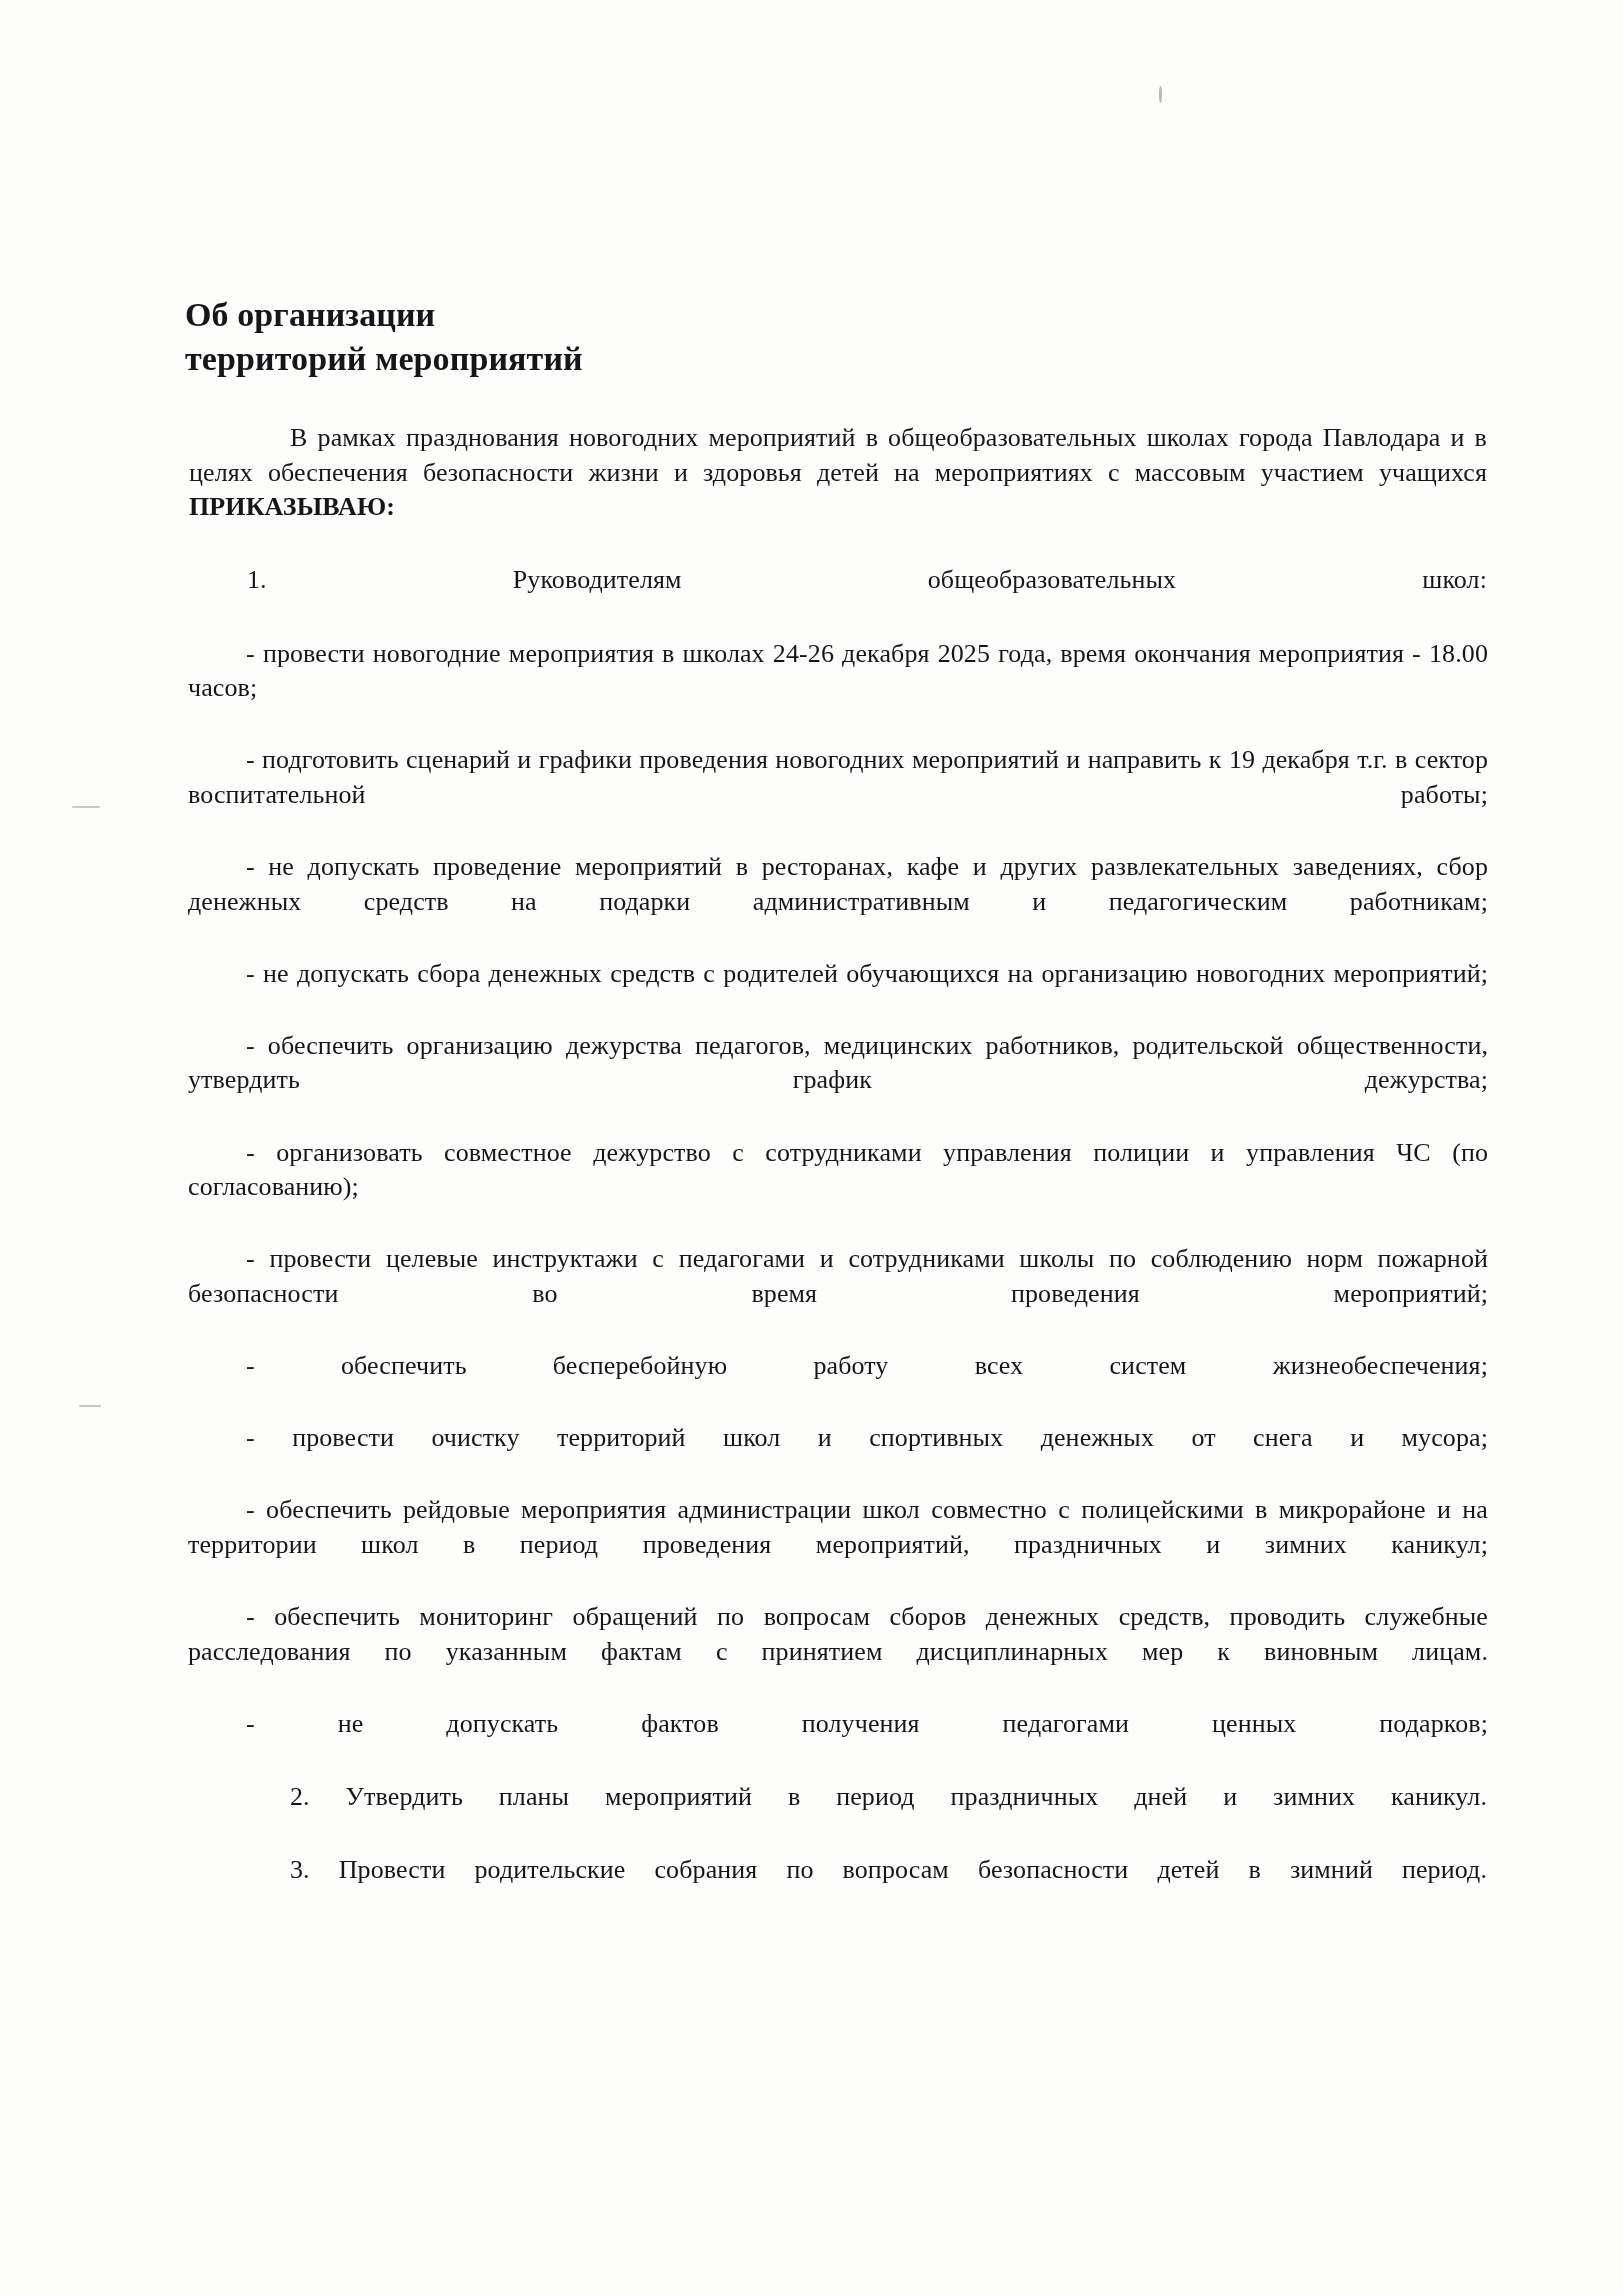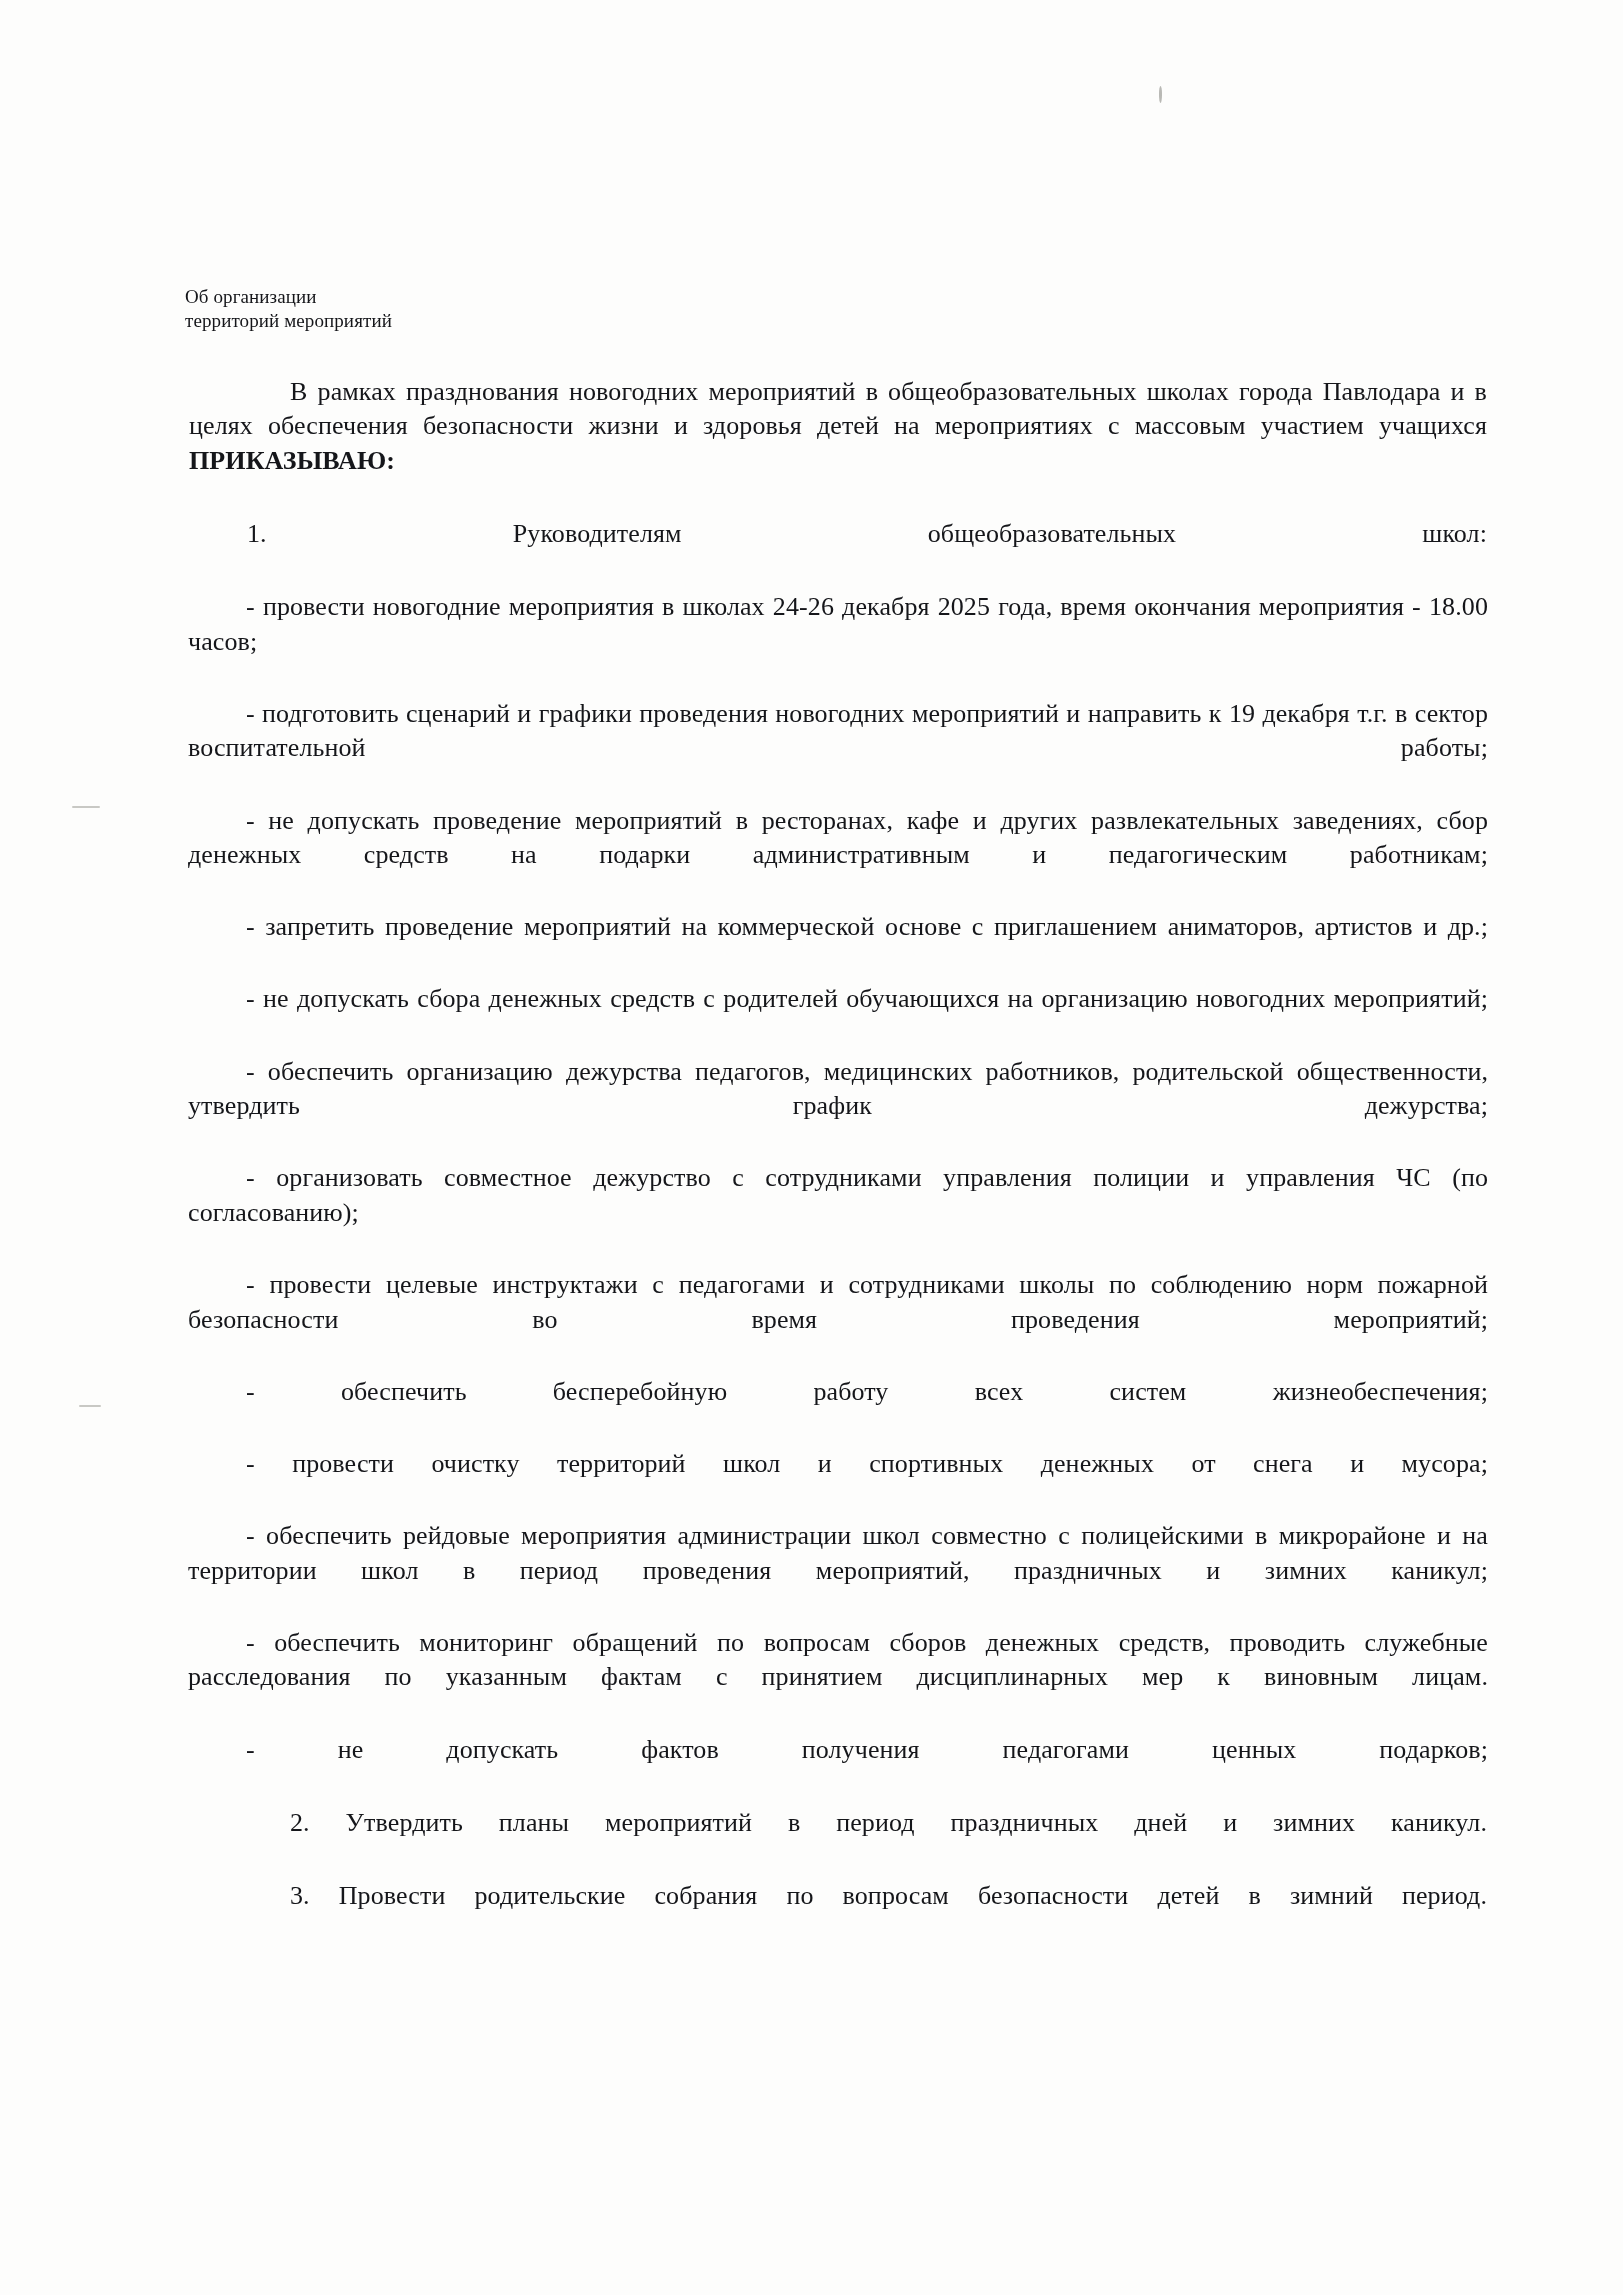--- a/index.html
+++ b/index.html
@@ -34,25 +34,25 @@
   }
 
   .content {
     position: absolute;
     left: 185px;
     top: 281px;
     width: 1306px;
   }
 
   .doc-title {
-    font-weight: normal;
-    font-size: 19px;
+    font-weight: bold;
+    font-size: 34px;
     line-height: 1.28;
     letter-spacing: 0.1px;
-    margin: 4px 0 41px 0;
+    margin: 12px 0 41px 0;
   }
   .doc-title div { white-space: nowrap; }
 
   p.para {
     margin: 4px;
     font-size: 26px;
     line-height: 1.33;
     text-align: justify;
     text-justify: inter-word;
     letter-spacing: 0.1px;
@@ -101,21 +101,20 @@
       <div>территорий мероприятий</div>
     </div>
 
     <p class="para indent"><span>В рамках празднования новогодних мероприятий в общеобразовательных школах города Павлодара   и в целях обеспечения безопасности жизни и здоровья детей на  мероприятиях с массовым участием учащихся </span><span class="bold">ПРИКАЗЫВАЮ:</span></p>
 
     <p class="para indent-sm">1. Руководителям  общеобразовательных школ:</p>
 
     <p class="dash-item">-  провести новогодние мероприятия  в школах 24-26   декабря 2025 года, время окончания мероприятия -  18.00 часов;</p>
     <p class="dash-item">-  подготовить сценарий и графики  проведения новогодних  мероприятий и направить к  19 декабря т.г. в сектор воспитательной работы;</p>
     <p class="dash-item">-  не допускать проведение мероприятий в ресторанах, кафе и других развлекательных заведениях, сбор денежных средств на подарки административным и педагогическим работникам;</p>
-    <p class="dash-item">-  запретить проведение мероприятий на коммерческой основе с приглашением аниматоров, артистов и др.;</p>
     <p class="dash-item">-  не допускать сбора денежных средств с родителей обучающихся на организацию новогодних мероприятий;</p>
     <p class="dash-item">-  обеспечить организацию дежурства педагогов, медицинских работников, родительской общественности, утвердить график дежурства;</p>
     <p class="dash-item">-  организовать совместное   дежурство с сотрудниками   управления полиции  и управления ЧС (по согласованию);</p>
     <p class="dash-item">-  провести целевые  инструктажи с педагогами и сотрудниками школы по соблюдению норм пожарной безопасности во время проведения мероприятий;</p>
     <p class="dash-item">-  обеспечить бесперебойную работу всех систем жизнеобеспечения;</p>
     <p class="dash-item">-  провести очистку территорий школ и  спортивных денежных  от снега и мусора;</p>
     <p class="dash-item">-  обеспечить рейдовые мероприятия администрации школ  совместно  с полицейскими в микрорайоне и на территории школ в период проведения мероприятий, праздничных и зимних  каникул;</p>
     <p class="dash-item">- обеспечить мониторинг обращений по вопросам сборов денежных средств, проводить служебные расследования по указанным фактам с принятием дисциплинарных мер к виновным лицам.</p>
     <p class="dash-item">- не допускать фактов получения педагогами ценных подарков;</p>
 

